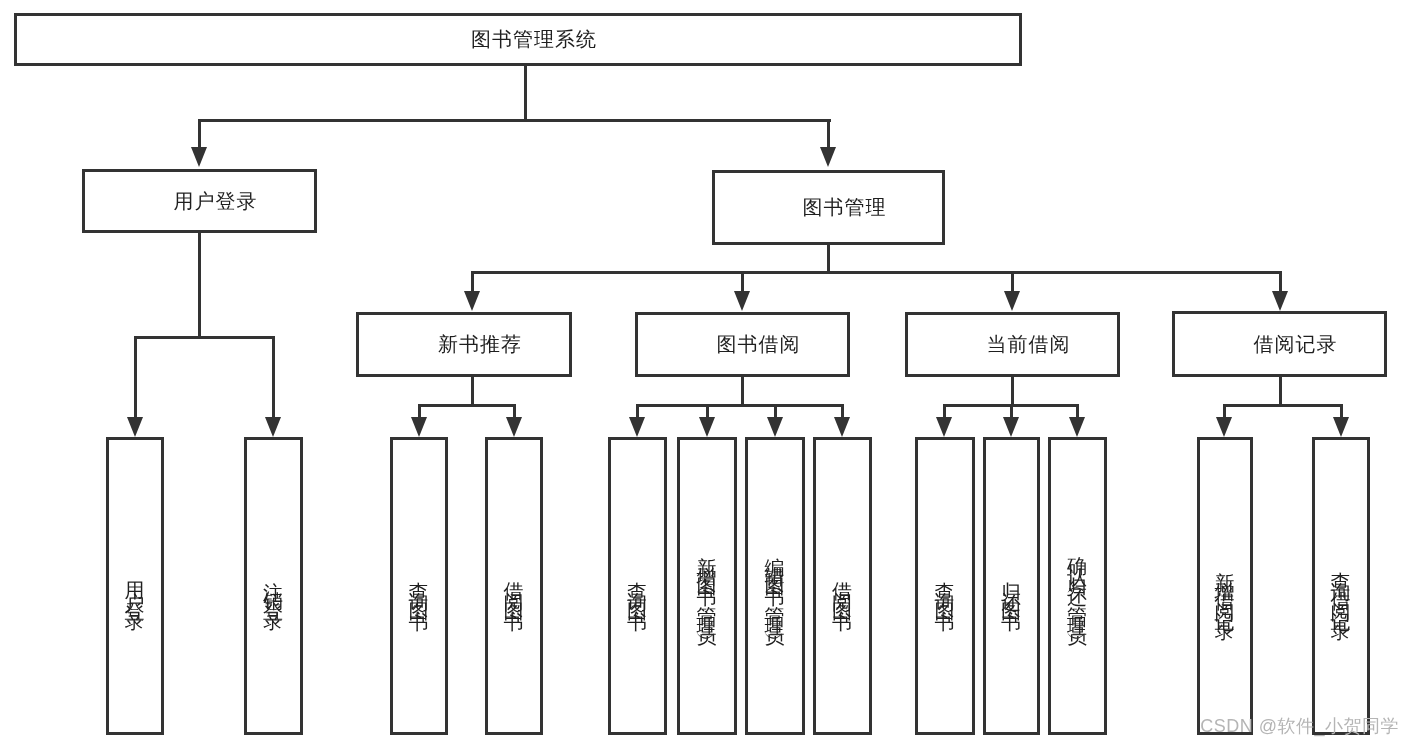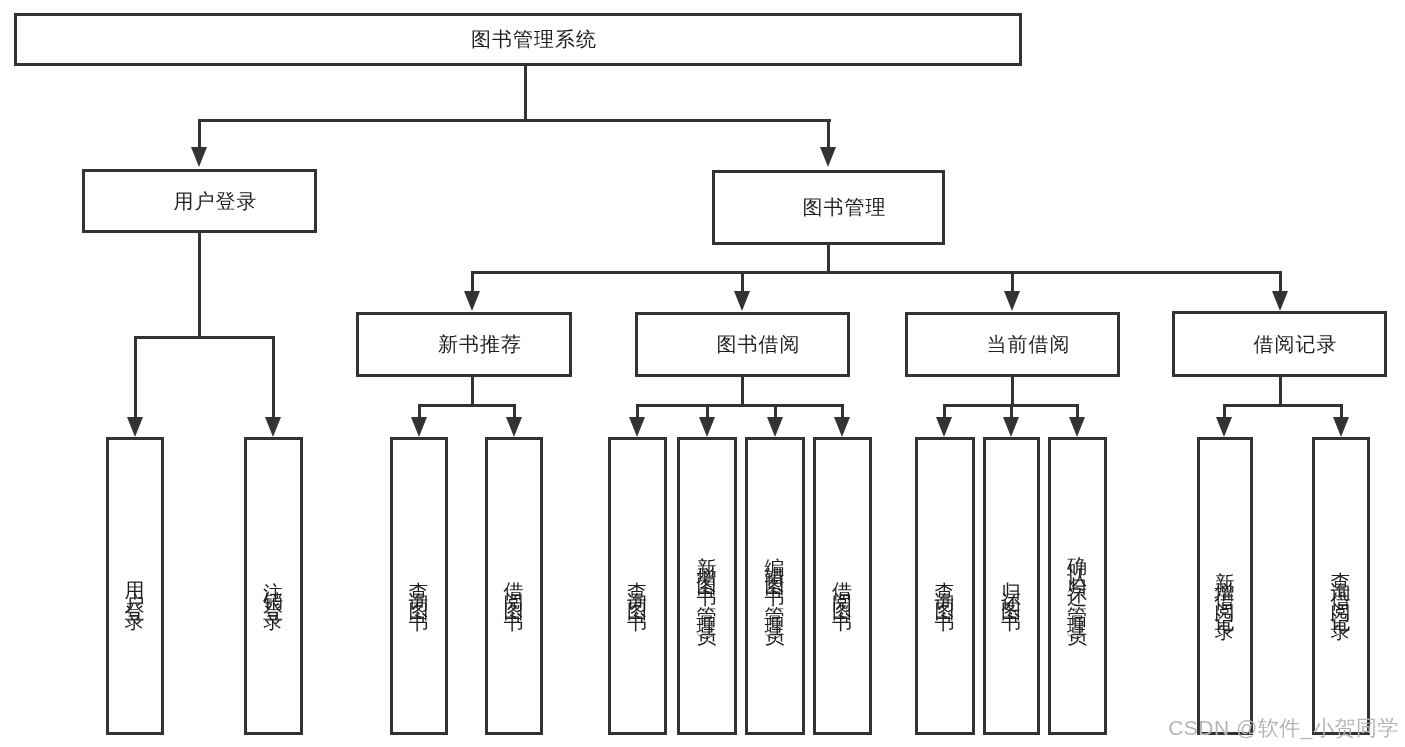--- a/index.html
+++ b/index.html
@@ -19,21 +19,21 @@
   }
   .vl{position:absolute;width:3px;background:#333333;z-index:1;}
   .hl{position:absolute;height:3px;background:#333333;z-index:1;}
   .tri{
     position:absolute;width:0;height:0;z-index:1;
     border-left:8px solid transparent;border-right:8px solid transparent;
     border-top:20px solid #333333;
   }
   .watermark{
     position:absolute;top:714px;right:6px;z-index:3;
-    font-size:21px;color:#b5b5b5;letter-spacing:0.5px;white-space:nowrap;
+    font-size:18px;color:#b5b5b5;letter-spacing:0.5px;white-space:nowrap;
   }
 </style>
 </head>
 <body>
 
 <div id="canvas">
 
   <div class="vl" style="left:524px;top:66px;height:54px"></div>
   <div class="hl" style="left:198px;top:119px;width:633px"></div>
   <div class="vl" style="left:198px;top:119px;height:28px"></div>

